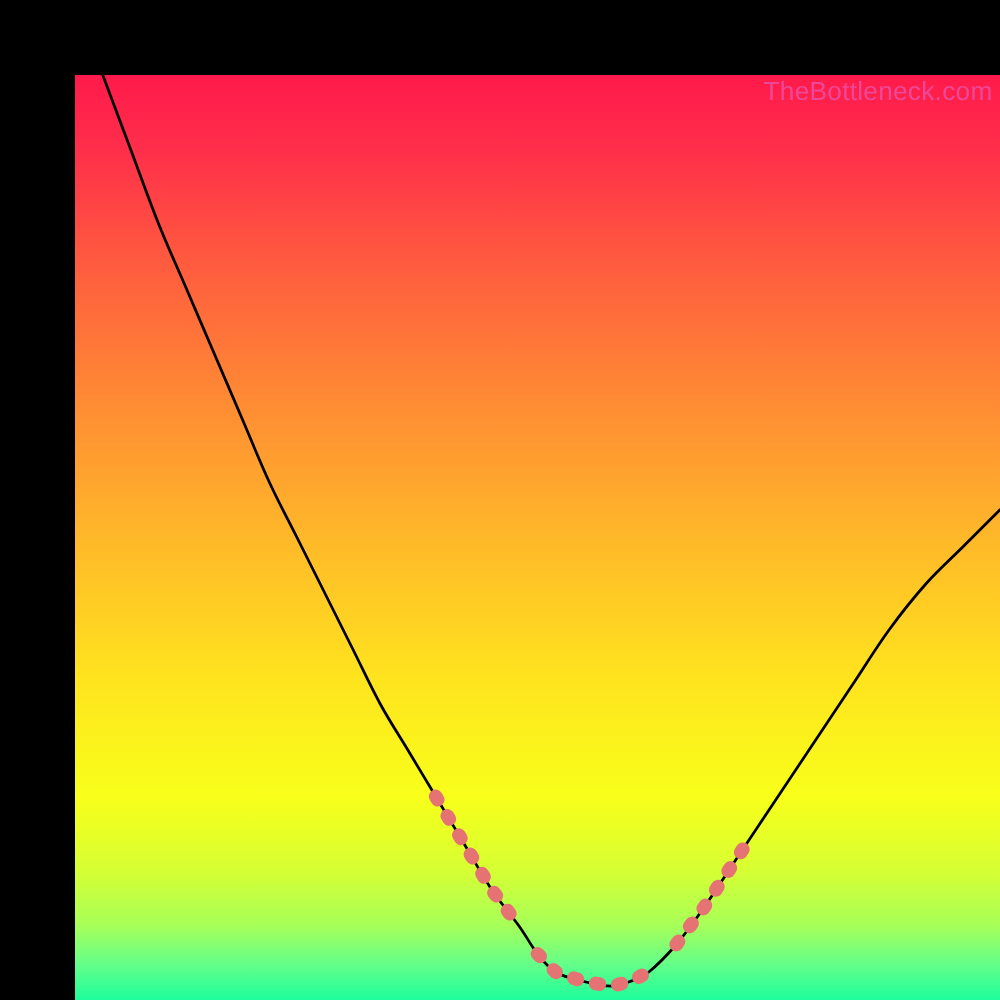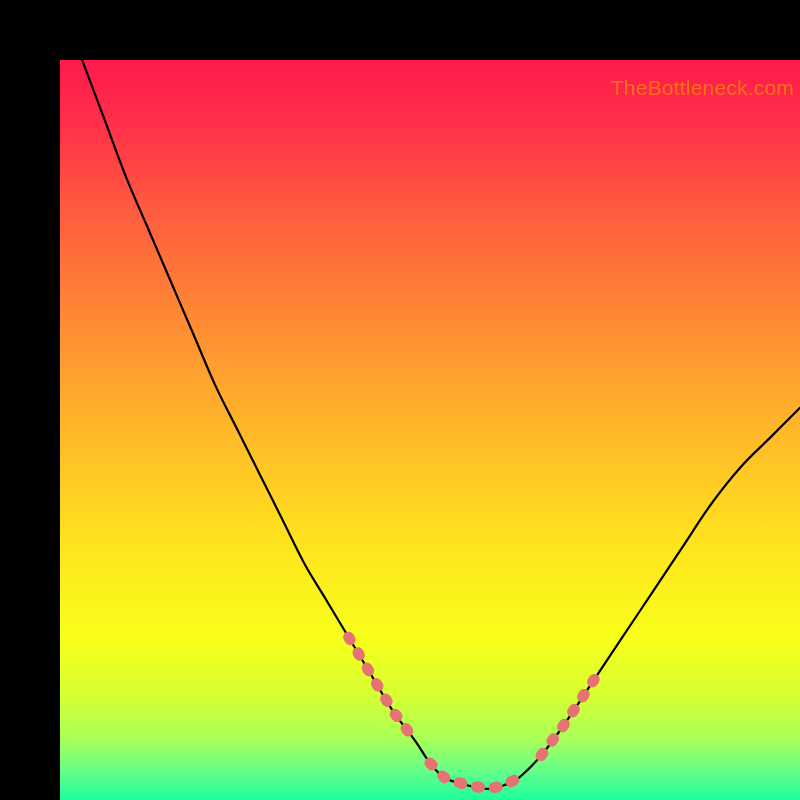--- a/index.html
+++ b/index.html
@@ -29,23 +29,23 @@
   }
   .gradient {
     position: absolute;
     left: 0;
     top: 0;
     width: 100%;
     height: 100%;
   }
   .watermark {
     position: absolute;
-    top: 16px;
+    top: 2px;
     right: 6px;
-    color: #f97316;
+    color: #ec4899;
     font-size: 21px;
     font-weight: 400;
     letter-spacing: 0.2px;
     user-select: none;
   }
   svg.curve {
     position: absolute;
     left: 0;
     top: 0;
     width: 100%;

